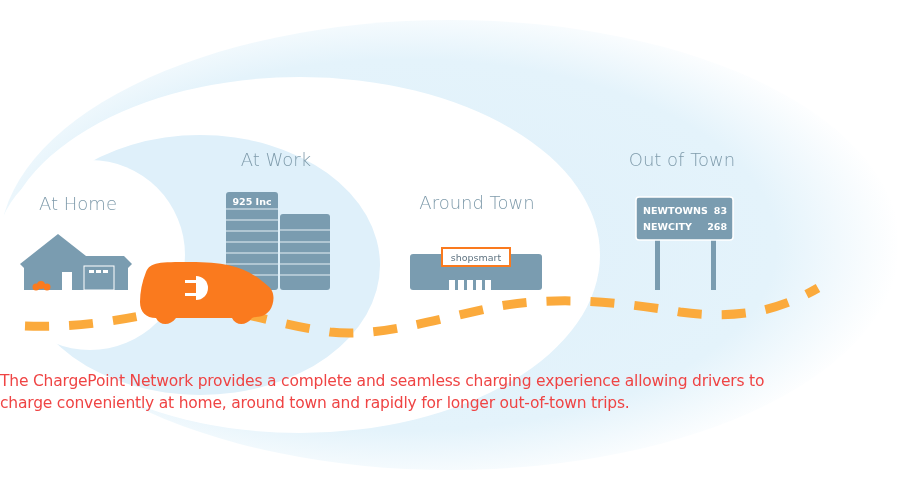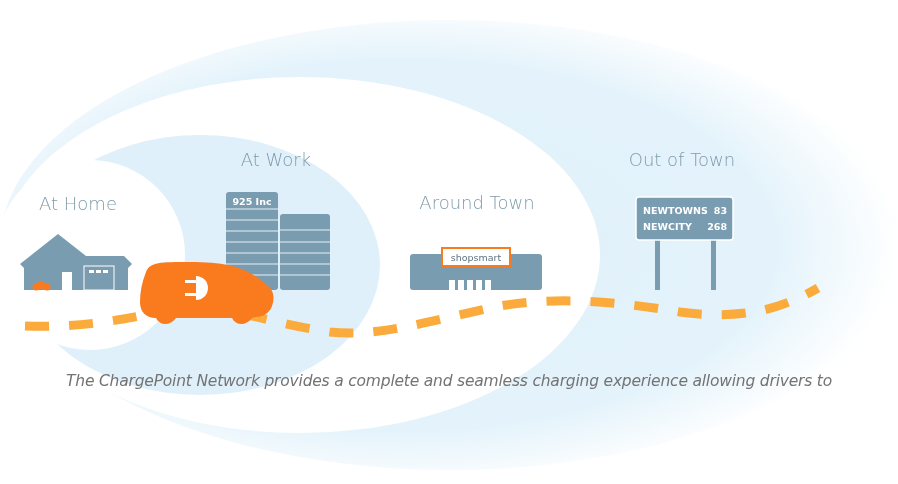--- a/index.html
+++ b/index.html
@@ -1,19 +1,19 @@
 <!DOCTYPE html>
 <html><head>
 <meta charset="utf-8">
 <style>
   html, body { margin:0; padding:0; }
   body { width:898px; height:484px; overflow:hidden; background:#ffffff; position:relative; font-family:"DejaVu Sans", sans-serif; }
   #scene { position:absolute; left:0; top:0; width:898px; height:484px; }
   .label { font-family:"DejaVu Sans", sans-serif; font-weight:300; fill:#7f9bab; }
-  .caption { position:absolute; left:0; width:898px; top:370px; text-align:center; color:#737373; font-size:15.5px; line-height:22px; font-family:"DejaVu Sans", sans-serif; letter-spacing:-0.2px;font-style:italic; }
+  .caption { position:absolute; left:0; width:898px; top:370px; text-align:left; color:#ef4444; font-size:15.5px; line-height:22px; font-family:"DejaVu Sans", sans-serif; letter-spacing:-0.2px; }
 </style>
 </head>
 <body>
 
 <svg id="scene" viewBox="0 0 898 484" xmlns="http://www.w3.org/2000/svg">
   <defs>
     <radialGradient id="outerGlow" cx="0.45" cy="0.5" r="0.55">
       <stop offset="0" stop-color="#dff0fa"></stop>
       <stop offset="0.75" stop-color="#e4f3fb"></stop>
       <stop offset="1" stop-color="#ffffff"></stop>
@@ -93,13 +93,14 @@
     <rect x="636" y="197" width="97" height="43" rx="3" fill="#7a9cb0" stroke="#ffffff" stroke-width="1.5"></rect>
     <text x="643" y="214" font-size="9.5" font-weight="bold" fill="#ffffff" font-family="DejaVu Sans, sans-serif">NEWTOWNS</text>
     <text x="727" y="214" font-size="9.5" font-weight="bold" fill="#ffffff" text-anchor="end" font-family="DejaVu Sans, sans-serif">83</text>
     <text x="643" y="230" font-size="9.5" font-weight="bold" fill="#ffffff" font-family="DejaVu Sans, sans-serif">NEWCITY</text>
     <text x="727" y="230" font-size="9.5" font-weight="bold" fill="#ffffff" text-anchor="end" font-family="DejaVu Sans, sans-serif">268</text>
   </g>
 </svg>
 
 <div class="caption">
   <div>The ChargePoint Network provides a complete and seamless charging experience allowing drivers to</div>
+  <div>charge conveniently at home, around town and rapidly for longer out-of-town trips.</div>
 </div>
 
 </body></html>

